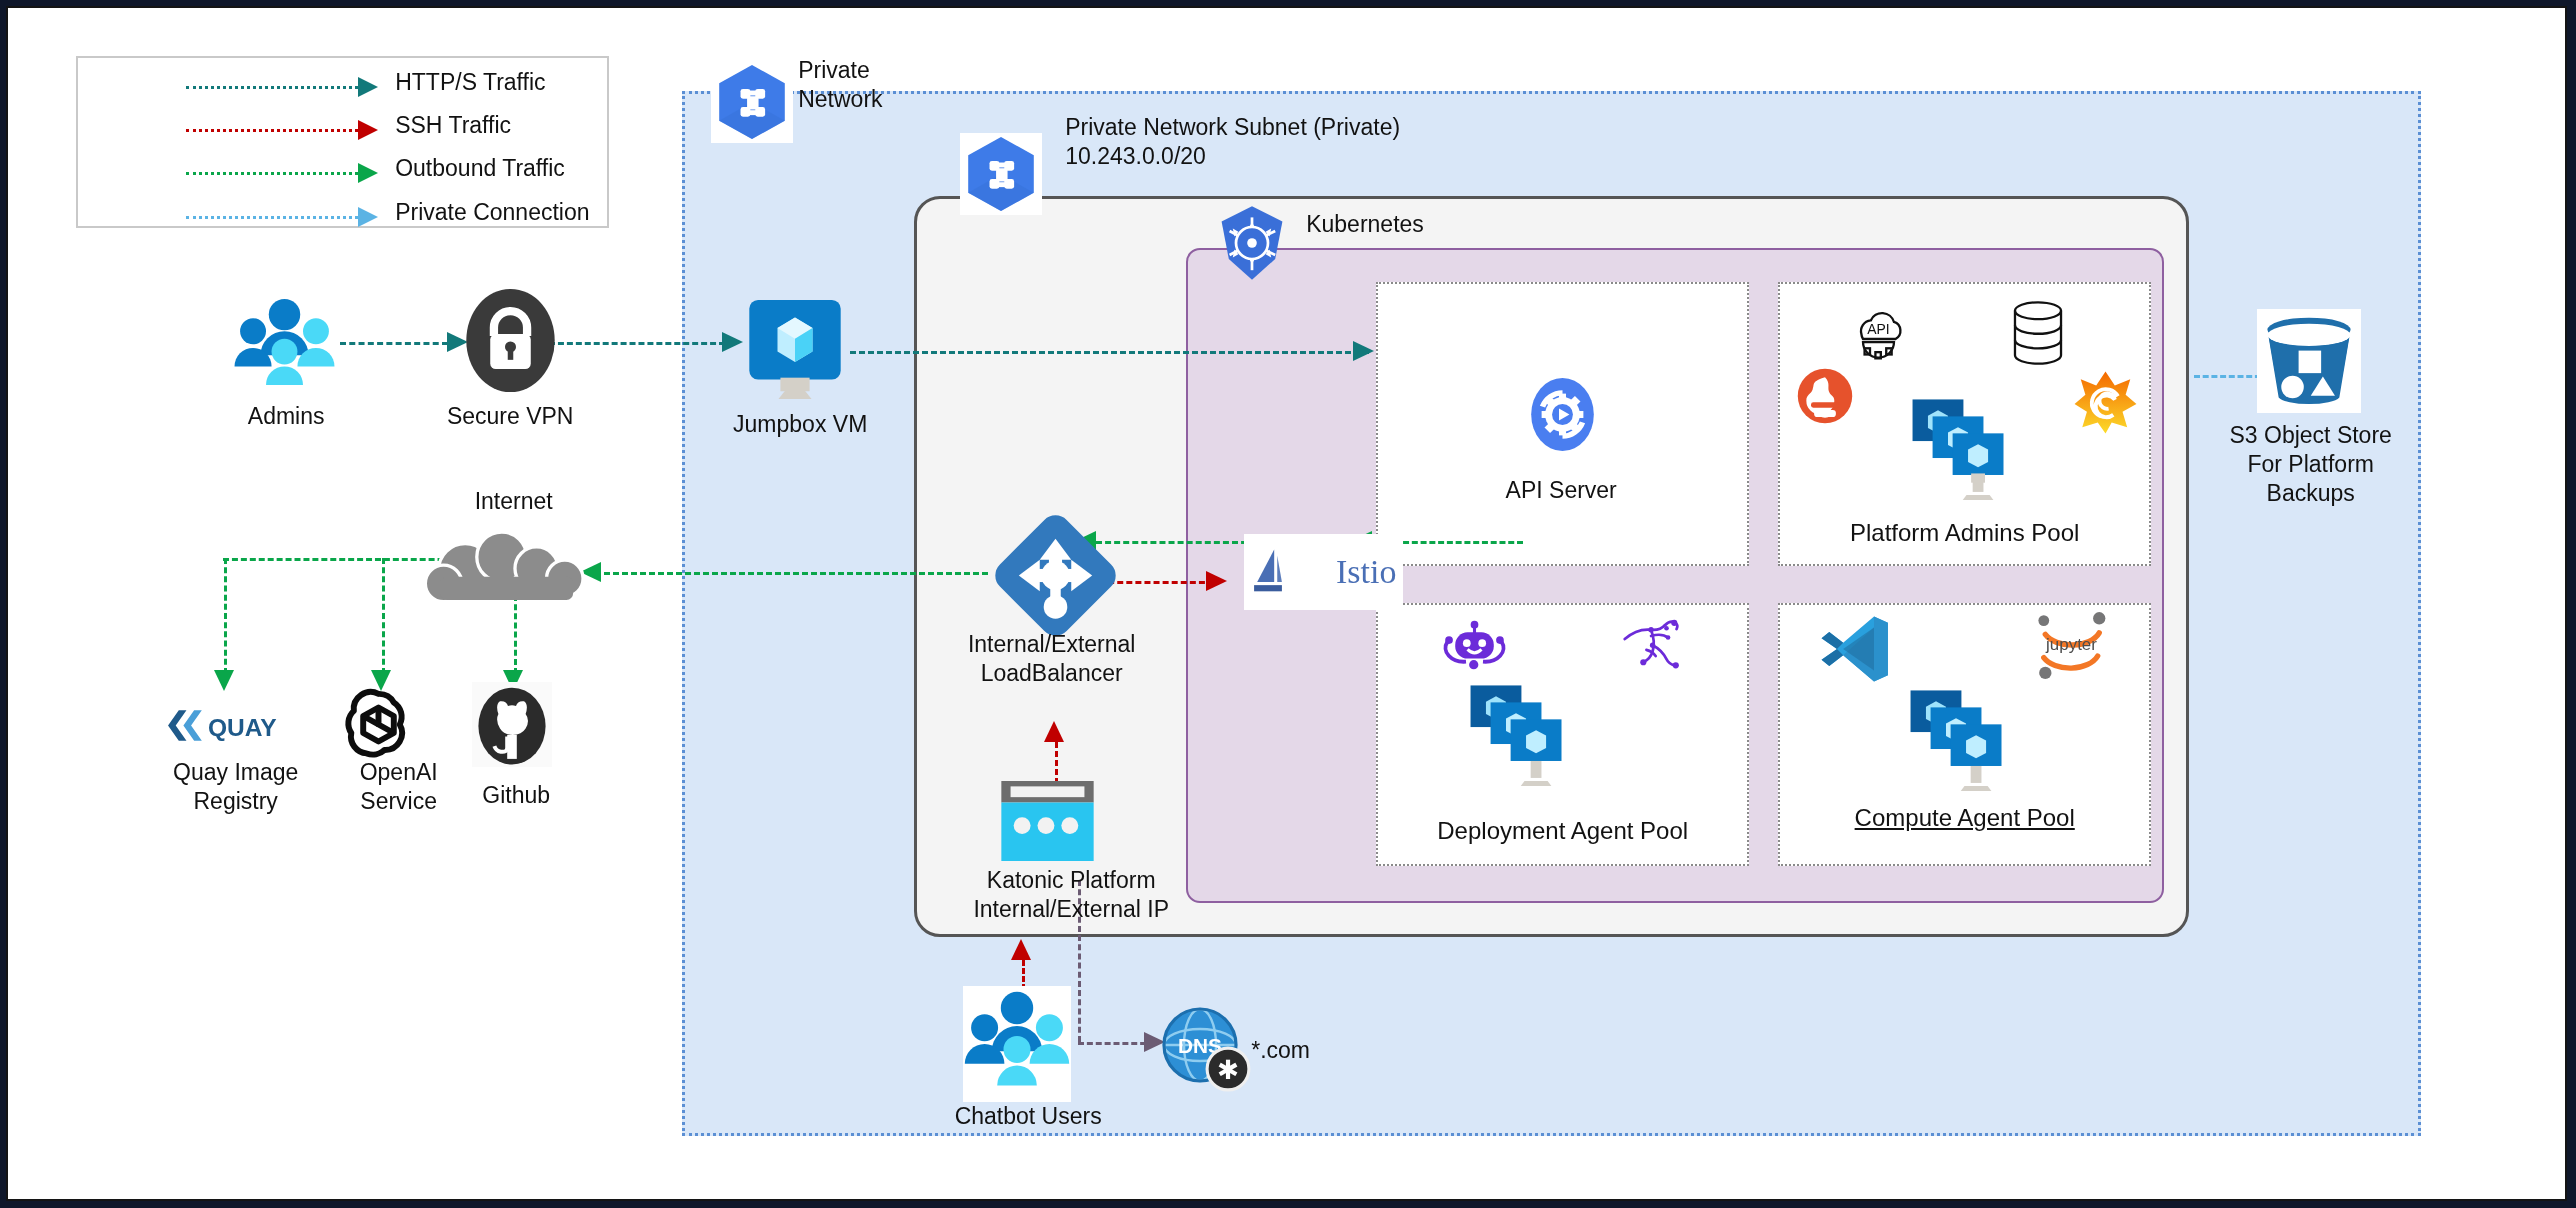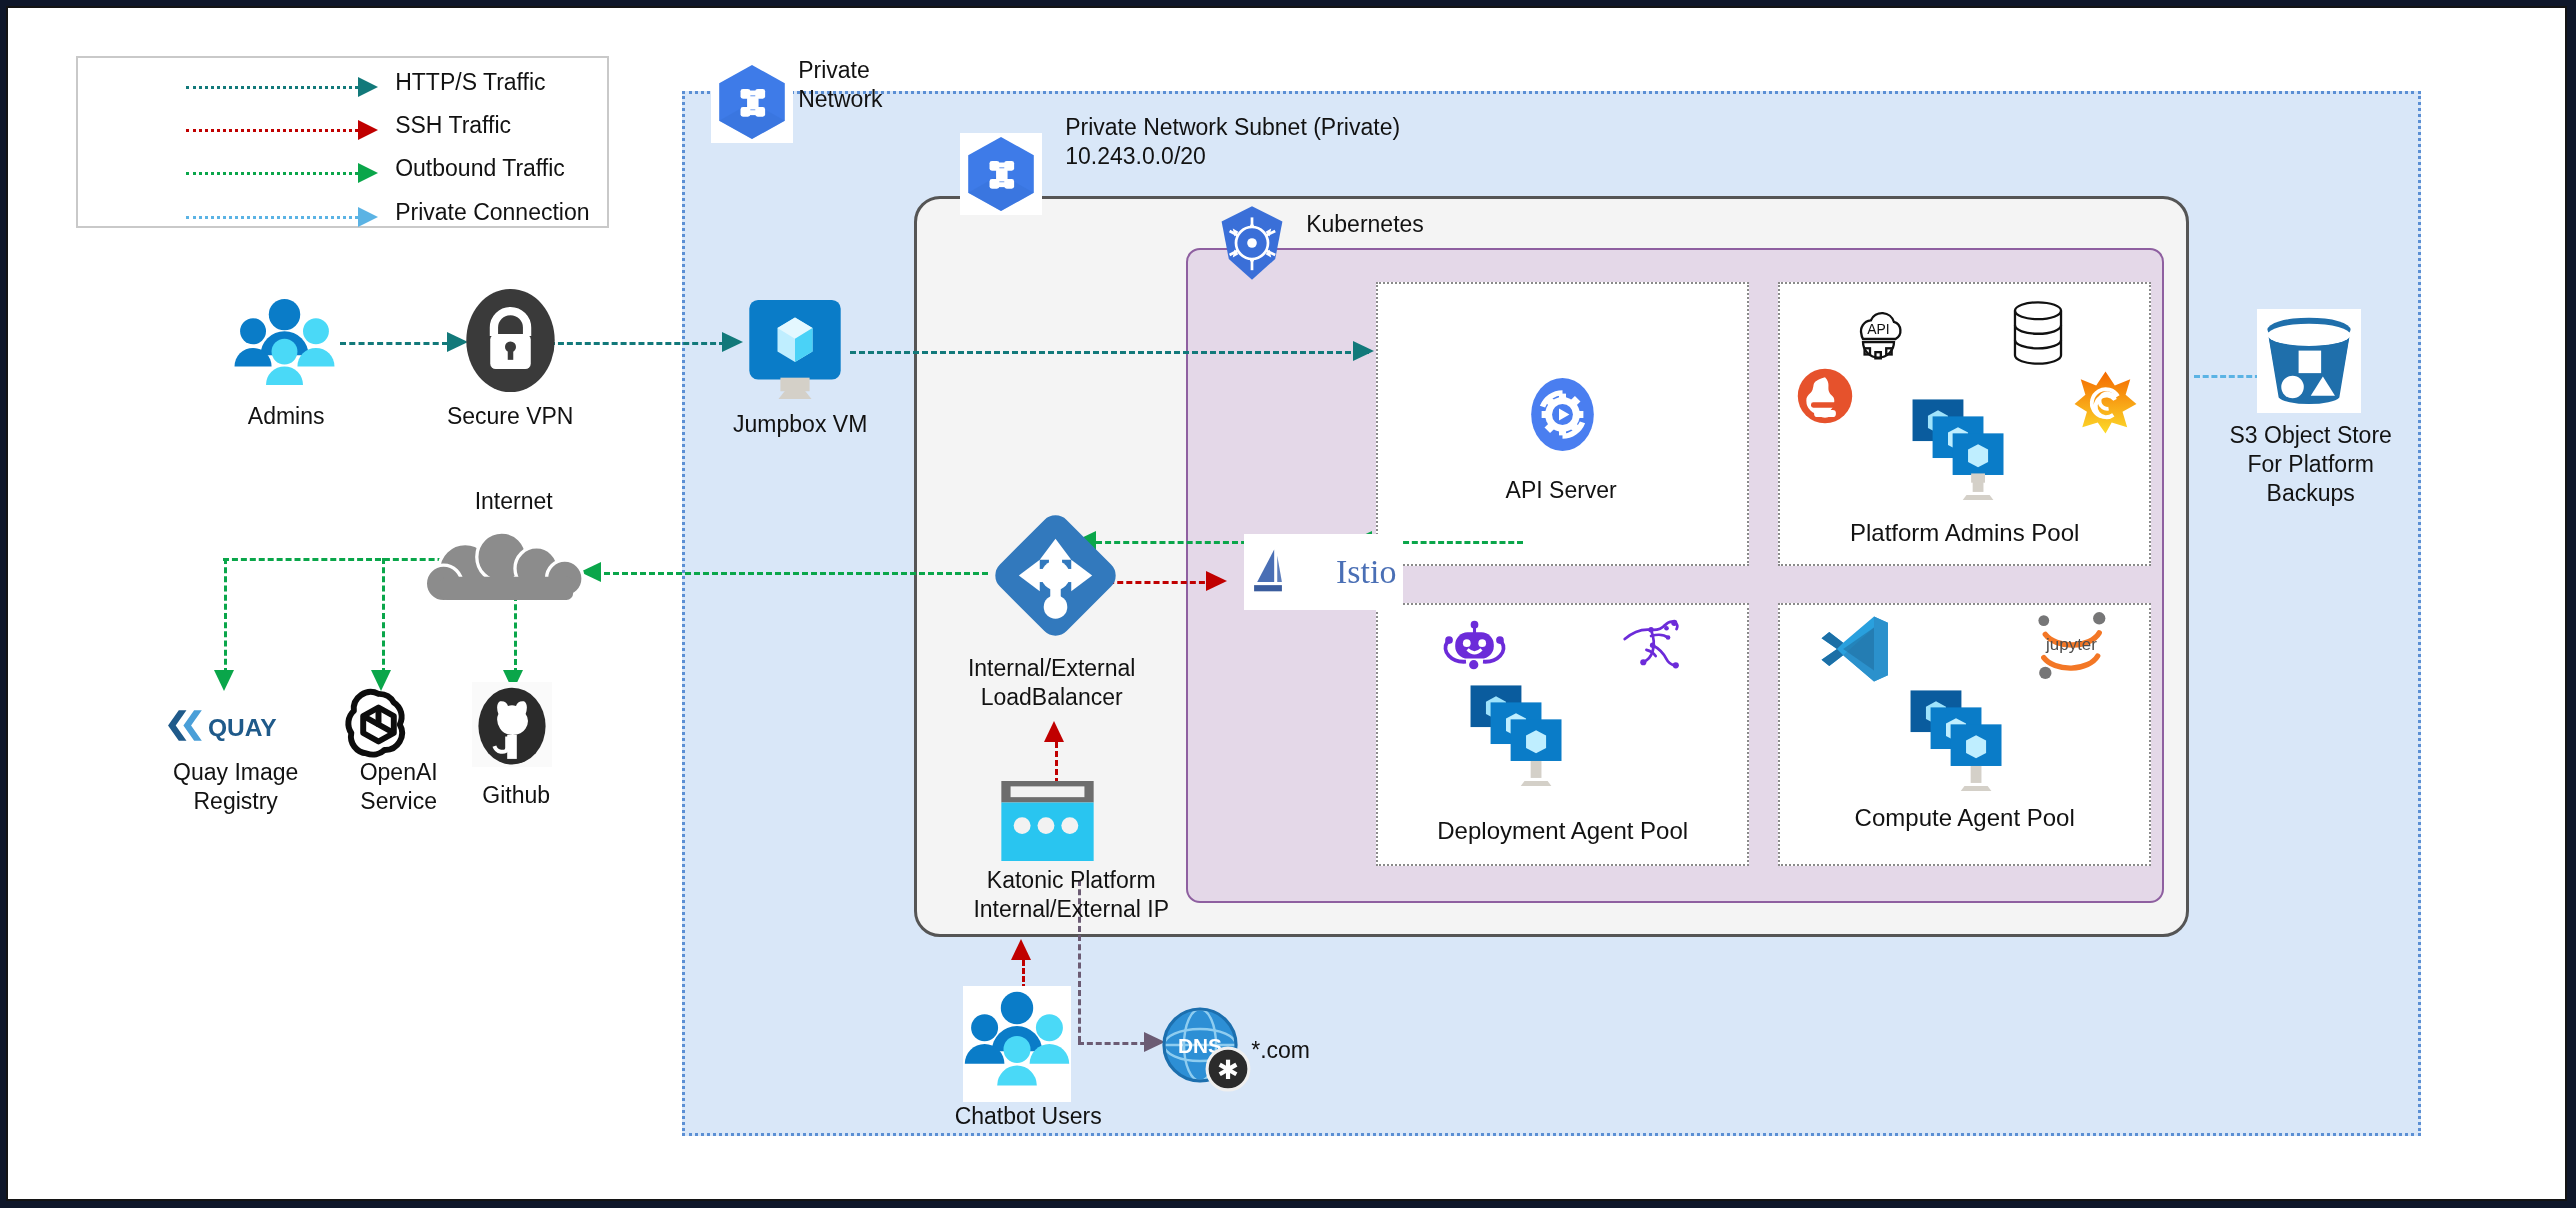--- a/index.html
+++ b/index.html
@@ -283,21 +283,21 @@
         <polygon points="22,50 38,38 38,62"></polygon>
         <rect x="34" y="45" width="18" height="10"></rect>
         <polygon points="78,50 62,38 62,62"></polygon>
         <rect x="52" y="45" width="16" height="10"></rect>
         <circle cx="50" cy="50" r="11"></circle>
         <rect x="46" y="56" width="8" height="16"></rect>
         <circle cx="50" cy="74" r="9"></circle>
       </g>
     </svg>
   </div>
-  <div class="lbl" style="left:912px;top:622px;width:263px;margin-top:24px;">Internal/External
+  <div class="lbl" style="left:912px;top:622px;width:263px;">Internal/External
 LoadBalancer</div>
 
   <div class="ico" style="left:993px;top:773px;width:93px;height:80px;">
     <svg width="93" height="80" viewBox="0 0 120 104">
       <rect x="0" y="0" width="120" height="28" fill="#6d6d6d"></rect>
       <rect x="12" y="7" width="96" height="14" fill="#f2f2f2"></rect>
       <rect x="0" y="28" width="120" height="76" fill="#29c5f0"></rect>
       <circle cx="27" cy="58" r="11" fill="#f2f2f2"></circle>
       <circle cx="58" cy="58" r="11" fill="#f2f2f2"></circle>
       <circle cx="89" cy="58" r="11" fill="#f2f2f2"></circle>
@@ -511,21 +511,21 @@
       <rect x="2" y="4" width="66" height="54" fill="#0a5c9e"></rect>
       <polygon points="35,18 48,25 48,41 35,48 22,41 22,25" fill="#9fe3fb"></polygon>
       <rect x="28" y="26" width="66" height="54" fill="#0a7cc8"></rect>
       <polygon points="61,40 74,47 74,63 61,70 48,63 48,47" fill="#bfeeff"></polygon>
       <rect x="54" y="48" width="66" height="54" fill="#0a7cc8"></rect>
       <polygon points="87,62 100,69 100,85 87,92 74,85 74,69" fill="#bfeeff"></polygon>
       <path d="M72 128 h30 l6 8 h-42 z" fill="#d4d0c8"></path>
       <rect x="80" y="102" width="14" height="22" fill="#d4d0c8"></rect>
     </svg>
   </div>
-  <div class="pool-label" style="left:1770px;top:795px;width:373px;">Compute Agent Pool</div>
+  <div class="pool-label" style="left:1770px;top:795px;width:373px;text-decoration:underline;">Compute Agent Pool</div>
 
   <div class="ico whitebg" style="left:2249px;top:301px;width:104px;height:104px;">
     <svg width="104" height="104" viewBox="0 0 120 120">
       <ellipse cx="60" cy="24" rx="48" ry="14" fill="#1f6fab"></ellipse>
       <path d="M13 30 l12 72 a36 10 0 0 0 70 0 l12 -72 a48 14 0 0 1 -94 0 z" fill="#1f6fab"></path>
       <ellipse cx="60" cy="30" rx="48" ry="13" fill="#ffffff"></ellipse>
       <path d="M14 34 l12 68 a36 10 0 0 0 68 0 l12 -68 a48 12 0 0 1 -92 0 z" fill="#1f6fab"></path>
       <rect x="48" y="48" width="26" height="26" fill="#ffffff"></rect>
       <circle cx="41" cy="90" r="13" fill="#ffffff"></circle>
       <polygon points="76,78 90,100 62,100" fill="#ffffff"></polygon>

